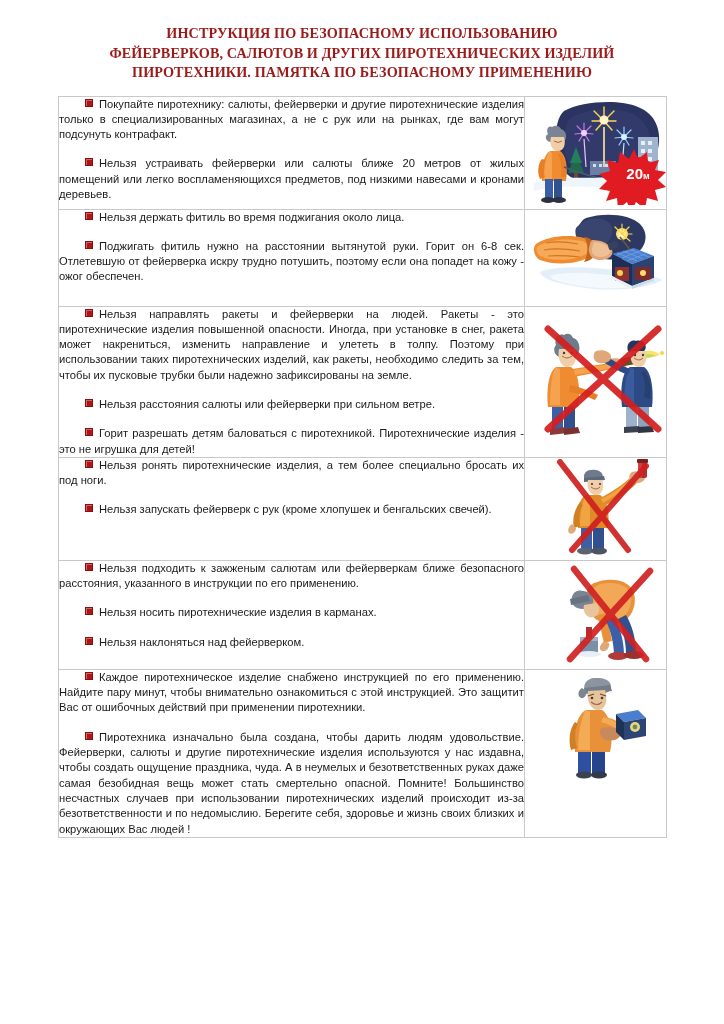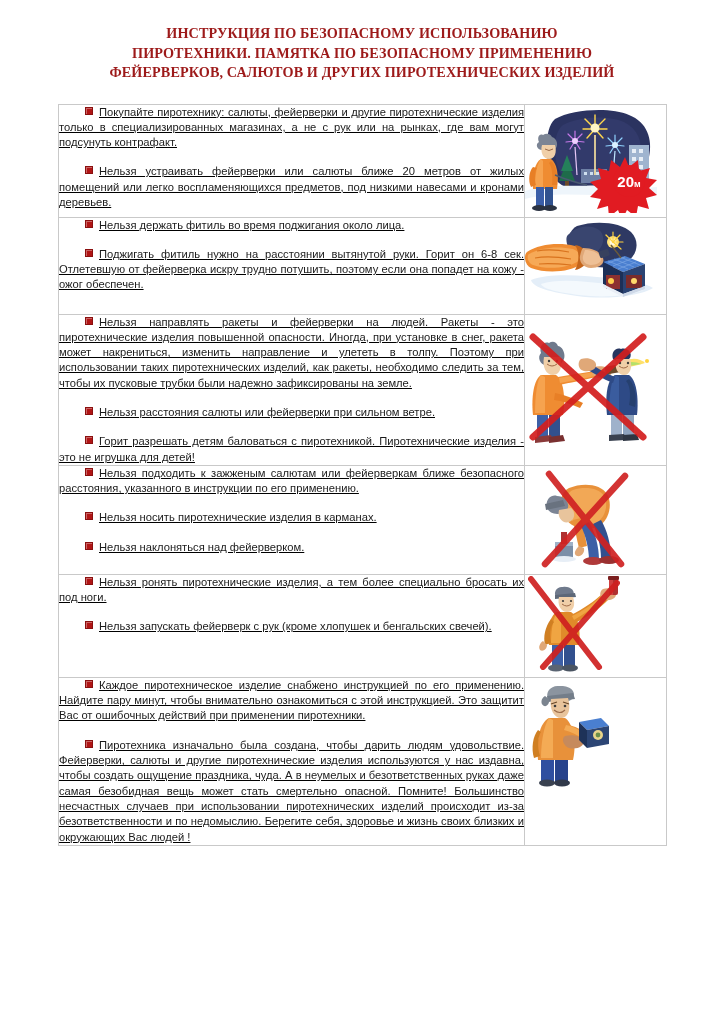--- a/index.html
+++ b/index.html
@@ -28,44 +28,43 @@
     font-weight: bold;
     font-size: 14.2px;
     line-height: 19.5px;
     color: #9d1a1a;
     letter-spacing: 0.1px;
     text-transform: uppercase;
   }
   .doc-title .tline { display: block; white-space: nowrap; }
 
   .table-wrap {
-    margin: 21px auto 0 auto;
+    margin: 13px auto 0 auto;
     width: 608px;
-    text-decoration: underline;
   }
   table.safety {
     width: 608px;
     border-collapse: collapse;
     table-layout: fixed;
     background: #ffffff;
   }
   table.safety td {
     border: 1px solid #c9c9c9;
     vertical-align: top;
     padding: 0;
     background: #ffffff;
   }
   td.text-cell {
     width: 465px;
     padding: 9px 9px 9px 10px;
   }
   td.img-cell {
     width: 141px;
     padding: 6px 4px 6px 4px;
-    text-align: left;
+    text-align: right;
     vertical-align: middle;
   }
   p.rule {
     margin: 0 0 0 0;
     padding: 0;
     text-align: justify;
     text-indent: 26px;
     font-family: "Liberation Sans", sans-serif;
     font-size: 11.2px;
     line-height: 15.3px;
@@ -89,22 +88,22 @@
   .fig { display: inline-block; line-height: 0; }
   svg { display: block; }
 </style>
 </head>
 <body>
 
 <div class="page">
 
   <h1 class="doc-title">
     <span class="tline">ИНСТРУКЦИЯ ПО БЕЗОПАСНОМУ ИСПОЛЬЗОВАНИЮ</span>
+    <span class="tline">ФЕЙЕРВЕРКОВ, САЛЮТОВ И ДРУГИХ ПИРОТЕХНИЧЕСКИХ ИЗДЕЛИЙ</span>
     <span class="tline">ПИРОТЕХНИКИ. ПАМЯТКА ПО БЕЗОПАСНОМУ ПРИМЕНЕНИЮ</span>
-    <span class="tline">ФЕЙЕРВЕРКОВ, САЛЮТОВ И ДРУГИХ ПИРОТЕХНИЧЕСКИХ ИЗДЕЛИЙ</span>
   </h1>
 
   <div class="table-wrap">
     <table class="safety">
       <tbody>
 
       <tr>
         <td class="text-cell">
           <p class="rule">
             <span class="bullet"></span><span class="rule-text">Покупайте пиротехнику: салюты, фейерверки и другие пиротехнические изделия только в специализированных магазинах, а не с рук или на рынках, где вам могут подсунуть контрафакт.</span>
@@ -339,20 +338,72 @@
               <path d="M118 22 L8 122"></path>
             </g>
           </svg>
           </span>
         </td>
       </tr>
 
       <tr>
         <td class="text-cell">
           <p class="rule">
+            <span class="bullet"></span><span class="rule-text">Нельзя ронять пиротехнические изделия, а тем более специально бросать их под ноги.</span>
+          </p>
+          <p class="rule">
+            <span class="bullet"></span><span class="rule-text">Нельзя запускать фейерверк с рук (кроме хлопушек и бенгальских свечей).</span>
+          </p>
+        </td>
+        <td class="img-cell">
+          <span class="fig">
+          <svg width="112" height="98" viewBox="0 0 112 98">
+            <rect x="0" y="0" width="112" height="98" fill="#ffffff"></rect>
+            <g>
+
+              <path d="M38 12 C32 11 28 17 31 22 C35 25 45 25 48 21 C51 16 45 11 38 12 Z" fill="#6f7a8c"></path>
+              <path d="M30 20 l20 -2 l1 4 l-21 2 Z" fill="#5d6878"></path>
+
+              <path d="M34 22 C32 30 36 37 42 37 C48 37 51 30 48 22 Z" fill="#f0cfa8"></path>
+              <path d="M37 29 q5 4 9 0" stroke="#a06a46" stroke-width="1" fill="none"></path>
+              <circle cx="38" cy="26" r="1.1" fill="#3b3b3b"></circle>
+                    <circle cx="46" cy="26" r="1.1" fill="#3b3b3b"></circle>
+
+              <path d="M32 37 C24 41 22 56 24 70 L54 70 C56 56 53 41 46 37 Z" fill="#e08a2a"></path>
+              <path d="M32 37 C28 43 26 56 26 68 L36 68 L36 39 Z" fill="#f0a542"></path>
+
+              <path d="M46 40 C58 34 70 26 78 18 L84 24 C74 34 62 42 50 48 Z" fill="#e08a2a"></path>
+              <path d="M47 41 C58 36 68 29 76 21 L79 24 C70 32 59 39 49 45 Z" fill="#f0a542"></path>
+
+              <path d="M26 44 C20 52 18 62 20 70 L26 68 C24 60 25 52 29 47 Z" fill="#d07f22"></path>
+              <path d="M18 66 C15 68 13 72 15 75 C18 77 22 74 22 70 Z" fill="#e0a878"></path>
+
+              <path d="M78 14 C84 12 90 14 91 18 C92 23 86 26 80 25 C74 24 74 16 78 14 Z" fill="#e0a878"></path>
+              <rect x="84" y="2" width="9" height="18" rx="2" fill="#b03030"></rect>
+              <rect x="84" y="2" width="4" height="18" fill="#cf4040"></rect>
+              <rect x="83" y="1" width="11" height="4" rx="1" fill="#7a1f1f"></rect>
+
+              <rect x="27" y="70" width="11" height="22" fill="#3d5fa6"></rect>
+              <rect x="39" y="70" width="11" height="22" fill="#32508e"></rect>
+              <ellipse cx="31" cy="93" rx="8" ry="3.4" fill="#5a6472"></ellipse>
+              <ellipse cx="45" cy="93" rx="8" ry="3.4" fill="#4a5462"></ellipse>
+            </g>
+
+            <g stroke="#cf2020" stroke-width="6" stroke-linecap="round" opacity="0.92">
+              <path d="M6 4 L74 92"></path>
+              <path d="M92 8 L18 92"></path>
+            </g>
+          </svg>
+          </span>
+        </td>
+      </tr>
+
+      <tr>
+        <td class="text-cell">
+          <p class="rule">
             <span class="bullet"></span><span class="rule-text">Нельзя подходить к зажженым салютам или фейерверкам ближе безопасного расстояния, указанного в инструкции по его применению.</span>
           </p>
           <p class="rule">
             <span class="bullet"></span><span class="rule-text">Нельзя носить пиротехнические изделия в карманах.</span>
           </p>
           <p class="rule">
             <span class="bullet"></span><span class="rule-text">Нельзя наклоняться над фейерверком.</span>
           </p>
         </td>
         <td class="img-cell">
@@ -379,72 +430,20 @@
 
               <rect x="30" y="76" width="18" height="16" fill="#7b8fa8"></rect>
               <rect x="30" y="76" width="18" height="4" fill="#9fb2c8"></rect>
               <rect x="36" y="66" width="6" height="12" fill="#b03030"></rect>
               <ellipse cx="39" cy="93" rx="12" ry="3" fill="#e7eef6"></ellipse>
             </g>
 
             <g stroke="#d02222" stroke-width="6.5" stroke-linecap="round" opacity="0.92">
               <path d="M24 8 L96 98"></path>
               <path d="M100 10 L20 98"></path>
-            </g>
-          </svg>
-          </span>
-        </td>
-      </tr>
-
-      <tr>
-        <td class="text-cell">
-          <p class="rule">
-            <span class="bullet"></span><span class="rule-text">Нельзя ронять пиротехнические изделия, а тем более специально бросать их под ноги.</span>
-          </p>
-          <p class="rule">
-            <span class="bullet"></span><span class="rule-text">Нельзя запускать фейерверк с рук (кроме хлопушек и бенгальских свечей).</span>
-          </p>
-        </td>
-        <td class="img-cell">
-          <span class="fig">
-          <svg width="112" height="98" viewBox="0 0 112 98">
-            <rect x="0" y="0" width="112" height="98" fill="#ffffff"></rect>
-            <g>
-
-              <path d="M38 12 C32 11 28 17 31 22 C35 25 45 25 48 21 C51 16 45 11 38 12 Z" fill="#6f7a8c"></path>
-              <path d="M30 20 l20 -2 l1 4 l-21 2 Z" fill="#5d6878"></path>
-
-              <path d="M34 22 C32 30 36 37 42 37 C48 37 51 30 48 22 Z" fill="#f0cfa8"></path>
-              <path d="M37 29 q5 4 9 0" stroke="#a06a46" stroke-width="1" fill="none"></path>
-              <circle cx="38" cy="26" r="1.1" fill="#3b3b3b"></circle>
-                    <circle cx="46" cy="26" r="1.1" fill="#3b3b3b"></circle>
-
-              <path d="M32 37 C24 41 22 56 24 70 L54 70 C56 56 53 41 46 37 Z" fill="#e08a2a"></path>
-              <path d="M32 37 C28 43 26 56 26 68 L36 68 L36 39 Z" fill="#f0a542"></path>
-
-              <path d="M46 40 C58 34 70 26 78 18 L84 24 C74 34 62 42 50 48 Z" fill="#e08a2a"></path>
-              <path d="M47 41 C58 36 68 29 76 21 L79 24 C70 32 59 39 49 45 Z" fill="#f0a542"></path>
-
-              <path d="M26 44 C20 52 18 62 20 70 L26 68 C24 60 25 52 29 47 Z" fill="#d07f22"></path>
-              <path d="M18 66 C15 68 13 72 15 75 C18 77 22 74 22 70 Z" fill="#e0a878"></path>
-
-              <path d="M78 14 C84 12 90 14 91 18 C92 23 86 26 80 25 C74 24 74 16 78 14 Z" fill="#e0a878"></path>
-              <rect x="84" y="2" width="9" height="18" rx="2" fill="#b03030"></rect>
-              <rect x="84" y="2" width="4" height="18" fill="#cf4040"></rect>
-              <rect x="83" y="1" width="11" height="4" rx="1" fill="#7a1f1f"></rect>
-
-              <rect x="27" y="70" width="11" height="22" fill="#3d5fa6"></rect>
-              <rect x="39" y="70" width="11" height="22" fill="#32508e"></rect>
-              <ellipse cx="31" cy="93" rx="8" ry="3.4" fill="#5a6472"></ellipse>
-              <ellipse cx="45" cy="93" rx="8" ry="3.4" fill="#4a5462"></ellipse>
-            </g>
-
-            <g stroke="#cf2020" stroke-width="6" stroke-linecap="round" opacity="0.92">
-              <path d="M6 4 L74 92"></path>
-              <path d="M92 8 L18 92"></path>
             </g>
           </svg>
           </span>
         </td>
       </tr>
 
       <tr>
         <td class="text-cell">
           <p class="rule">
             <span class="bullet"></span><span class="rule-text">Каждое пиротехническое изделие снабжено инструкцией по его применению. Найдите пару минут, чтобы внимательно ознакомиться с этой инструкцией. Это защитит Вас от ошибочных действий при применении пиротехники.</span>

